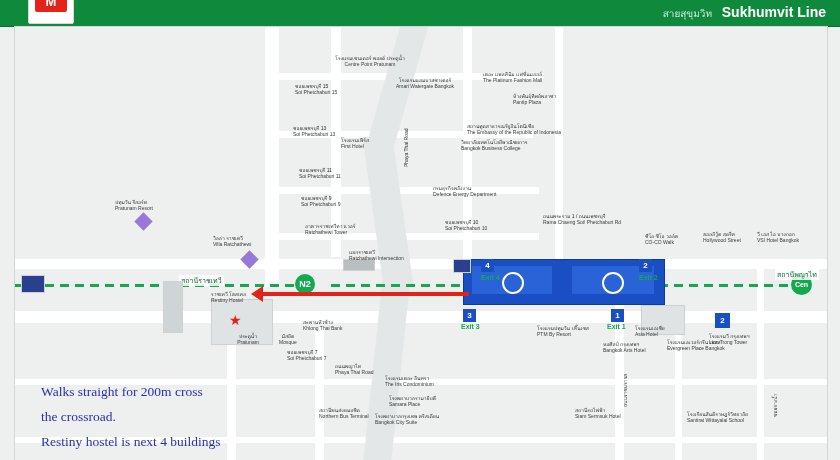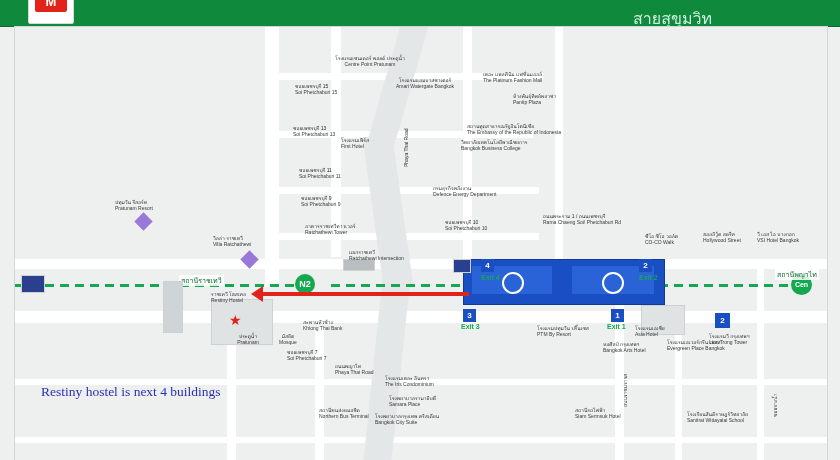--- a/index.html
+++ b/index.html
@@ -3,21 +3,21 @@
 <meta charset="utf-8">
 <style>
   html,body{margin:0;padding:0;}
   body{width:840px;height:460px;overflow:hidden;background:#e9eced;
        font-family:"Liberation Sans",sans-serif;}
   #root{position:relative;width:840px;height:460px;overflow:hidden;background:#eef0f0;}
 
   
   .banner{position:absolute;left:0;top:0;width:840px;height:26px;background:#0f8a3d;
           border-bottom:1px solid #0a6c2f;}
-  .banner .thai{position:absolute;right:128px;top:6px;font-size:16px;color:#cfeedd;}
+  .banner .thai{position:absolute;right:128px;top:6px;font-size:10px;color:#cfeedd;}
   .banner .eng{position:absolute;right:14px;top:4px;font-size:14px;color:#ffffff;font-weight:bold;}
   .banner .ghost{position:absolute;left:300px;top:1px;font-size:12px;color:#2aa05a;}
   .logo{position:absolute;left:28px;top:-12px;width:44px;height:34px;background:#ffffff;
         border:1px solid #d7d7d7;border-radius:2px;}
   .logo .m{position:absolute;left:6px;top:3px;width:32px;height:20px;background:#e2231a;
            border-radius:2px;color:#fff;font-size:13px;font-weight:bold;text-align:center;line-height:20px;}
 
   
   .map{position:absolute;left:14px;top:26px;width:812px;height:434px;background:#edf0ef;
        border:1px solid #d2d6d6;overflow:hidden;}
@@ -74,20 +74,21 @@
          transform:rotate(-90deg);white-space:nowrap;}
 </style>
 </head>
 <body>
 
 <div id="root">
 
   <div class="banner">
     <div class="ghost"></div>
     <div class="thai">สายสุขุมวิท</div>
+    <div class="eng">Sukhumvit Line</div>
   </div>
   <div class="logo">
     <div class="m">M</div>
   </div>
 
   <div class="map">
 
     <div class="roadw" style="left:250px;top:0;width:14px;height:260px;"></div>
     <div class="roadw" style="left:316px;top:0;width:10px;height:230px;"></div>
     <div class="roadw" style="left:448px;top:0;width:9px;height:240px;"></div>
@@ -307,18 +308,20 @@
     </div>
 
     <div class="vtext" style="left:606px;top:380px;">ถนนราชปรารภ</div>
     <div class="vtext" style="left:756px;top:390px;">ซอยรางน้ำ</div>
     <div class="vtext" style="left:388px;top:140px;">Phaya Thai Road</div>
 
     <div class="arrow-line" style="left:248px;top:265px;width:206px;"></div>
     <div class="arrow-head" style="left:236px;top:259px;"></div>
 
     <div class="instr">
+      <div>Walks straight for 200m cross</div>
+      <div>the crossroad.</div>
       <div>Restiny hostel is next 4 buildings</div>
 
     </div>
 
   </div>
 </div>
 
 </body></html>

